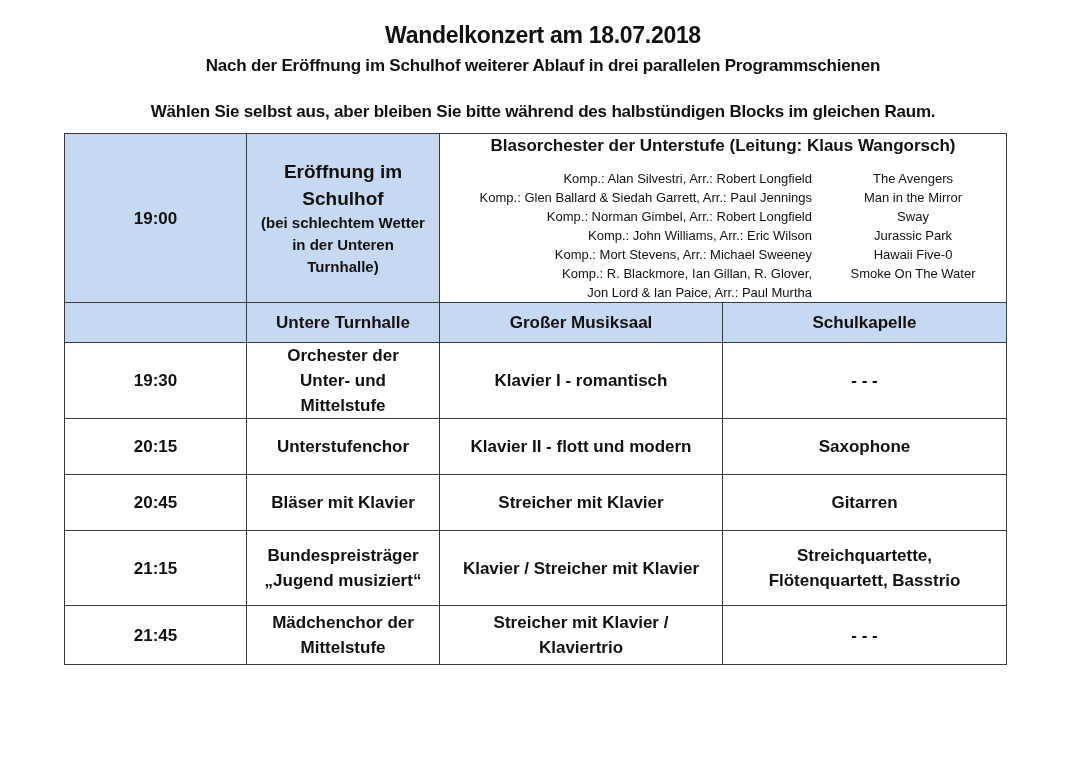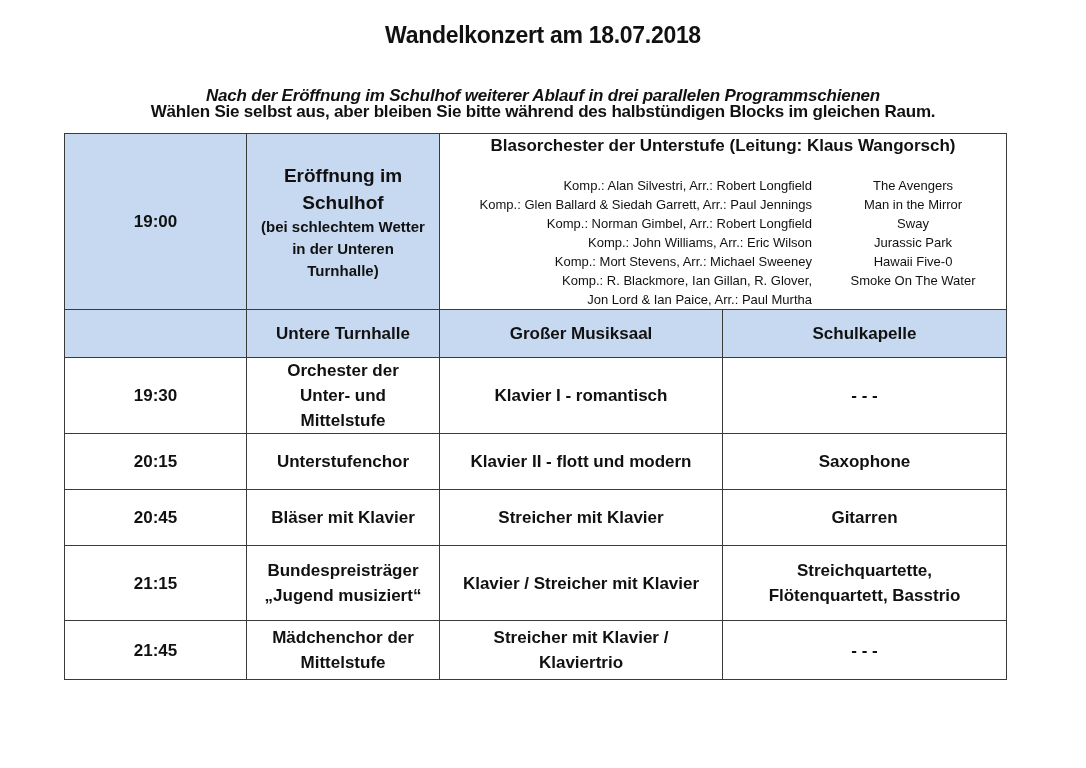--- a/index.html
+++ b/index.html
@@ -9,42 +9,42 @@
     color: #111;
   }
   .title {
     position: absolute; left: 0; top: 22px; width: 1086px; text-align: center;
     font-size: 23px; font-weight: bold; letter-spacing: -0.3px;
   }
   .sub {
     position: absolute; left: 0; width: 1086px; text-align: center;
     font-size: 17px; font-weight: bold; letter-spacing: -0.2px;
   }
-  .sub1 { top: 86px; font-style: italic; }
+  .sub1 { top: 56px; }
   .sub2 { top: 102px; }
 
   table.sched {
     position: absolute; left: 64px; top: 133px;
     border-collapse: collapse; table-layout: fixed;
     width: 942px;
   }
   table.sched td {
     border: 1.5px solid #3a3a3a;
     text-align: center; vertical-align: middle;
     font-weight: bold; padding: 0 4px;
     font-size: 17px; line-height: 25px;
   }
   td.time { font-size: 15px; }
   tr.blue td.bl { background: #c7d9f0; }
   .open-main { font-size: 19px; line-height: 27px; }
   .open-sub { font-size: 15px; line-height: 22px; display: block; }
   .rooms td { font-size: 19px; }
 
   td.blas { vertical-align: top; padding: 2px 4px 2px 4px; }
-  .blas-head { font-size: 17px; font-weight: bold; line-height: 24px; margin-bottom: 18px; }
+  .blas-head { font-size: 17px; font-weight: bold; line-height: 24px; margin-bottom: 11px; }
   .pieces { display: grid; grid-template-columns: 368px auto; column-gap: 12px; }
   .pc-comp, .pc-title {
     font-weight: normal; font-size: 13px; line-height: 19px; white-space: nowrap;
   }
   .pc-comp { text-align: right; }
   .pc-title { text-align: center; }
 
   td.footer { font-size: 17px; }
 </style>
 </head>
@@ -90,21 +90,21 @@
         <div class="pc-comp">Komp.: Mort Stevens, Arr.: Michael Sweeney</div>
         <div class="pc-title">Hawaii Five-0</div>
         <div class="pc-comp">Komp.: R. Blackmore, Ian Gillan, R. Glover,</div>
         <div class="pc-title">Smoke On The Water</div>
         <div class="pc-comp">Jon Lord &amp; Ian Paice, Arr.: Paul Murtha</div>
         <div class="pc-title"></div>
       </div>
     </td>
   </tr>
 
-  <tr class="blue rooms" style="height:48px">
+  <tr class="blue rooms" style="height:40px">
     <td class="bl"></td>
     <td class="bl">Untere Turnhalle</td>
     <td class="bl">Großer Musiksaal</td>
     <td class="bl">Schulkapelle</td>
   </tr>
 
   <tr style="height:76px">
     <td class="time">19:30</td>
     <td style="padding:0 30px">Orchester der Unter- und Mittelstufe</td>
     <td>Klavier I - romantisch</td>

